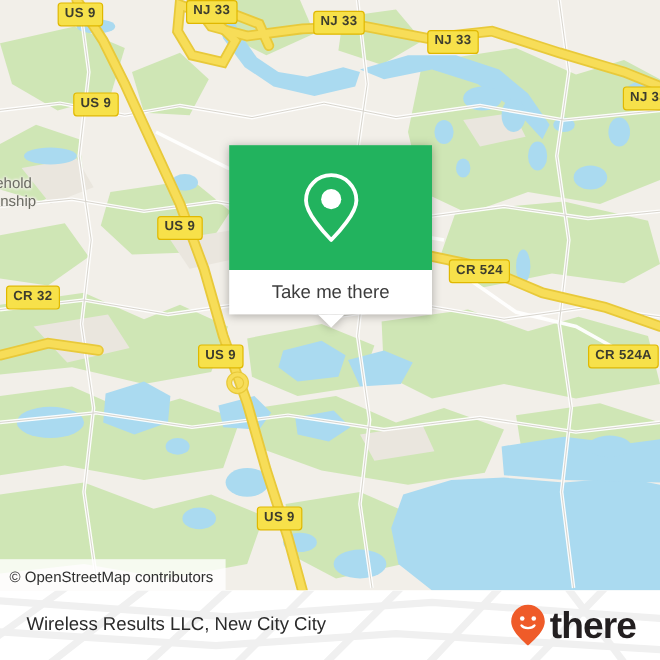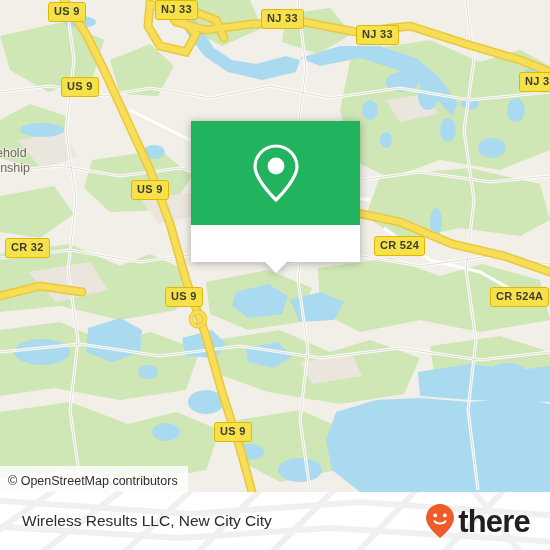--- a/index.html
+++ b/index.html
@@ -296,36 +296,37 @@
     </div>
 
     <div id="shield-layer">
         <div class="shield" style="left: 48px; top: 2px;">US 9</div>
         <div class="shield" style="left: 155px; top: 0px;">NJ 33</div>
         <div class="shield" style="left: 261px; top: 9px;">NJ 33</div>
         <div class="shield" style="left: 356px; top: 25px;">NJ 33</div>
         <div class="shield" style="left: 519px; top: 72px;">NJ 33</div>
         <div class="shield" style="left: 61px; top: 77px;">US 9</div>
         <div class="shield" style="left: 131px; top: 180px;">US 9</div>
-        <div class="shield" style="left: 374px; top: 236px;">CR 524</div>
+        <div class="shield" style="left: 374px; top: 216px;">CR 524</div>
         <div class="shield" style="left: 5px; top: 238px;">CR 32</div>
         <div class="shield" style="left: 165px; top: 287px;">US 9</div>
         <div class="shield" style="left: 490px; top: 287px;">CR 524A</div>
         <div class="shield" style="left: 214px; top: 422px;">US 9</div>
       </div>
 
     <div id="popup">
       <div id="popup-head">
         <svg width="48" height="62" viewBox="0 0 48 62">
           <path d="M24 4 C12.4 4 3 13.4 3 25 C3 35.5 18 52 24 58
                    C30 52 45 35.5 45 25 C45 13.4 35.6 4 24 4 Z" fill="none" stroke="#ffffff" stroke-width="3.2" stroke-linejoin="round"></path>
           <circle cx="24" cy="24" r="8.4" fill="#ffffff"></circle>
         </svg>
       </div>
       <div id="popup-foot">
+        <span id="popup-foot-label">Take me there</span>
         <div id="popup-tail"></div>
       </div>
     </div>
 
     <div id="attribution">
       <span>© OpenStreetMap contributors</span>
     </div>
   </div>
 
   <div id="footer">

